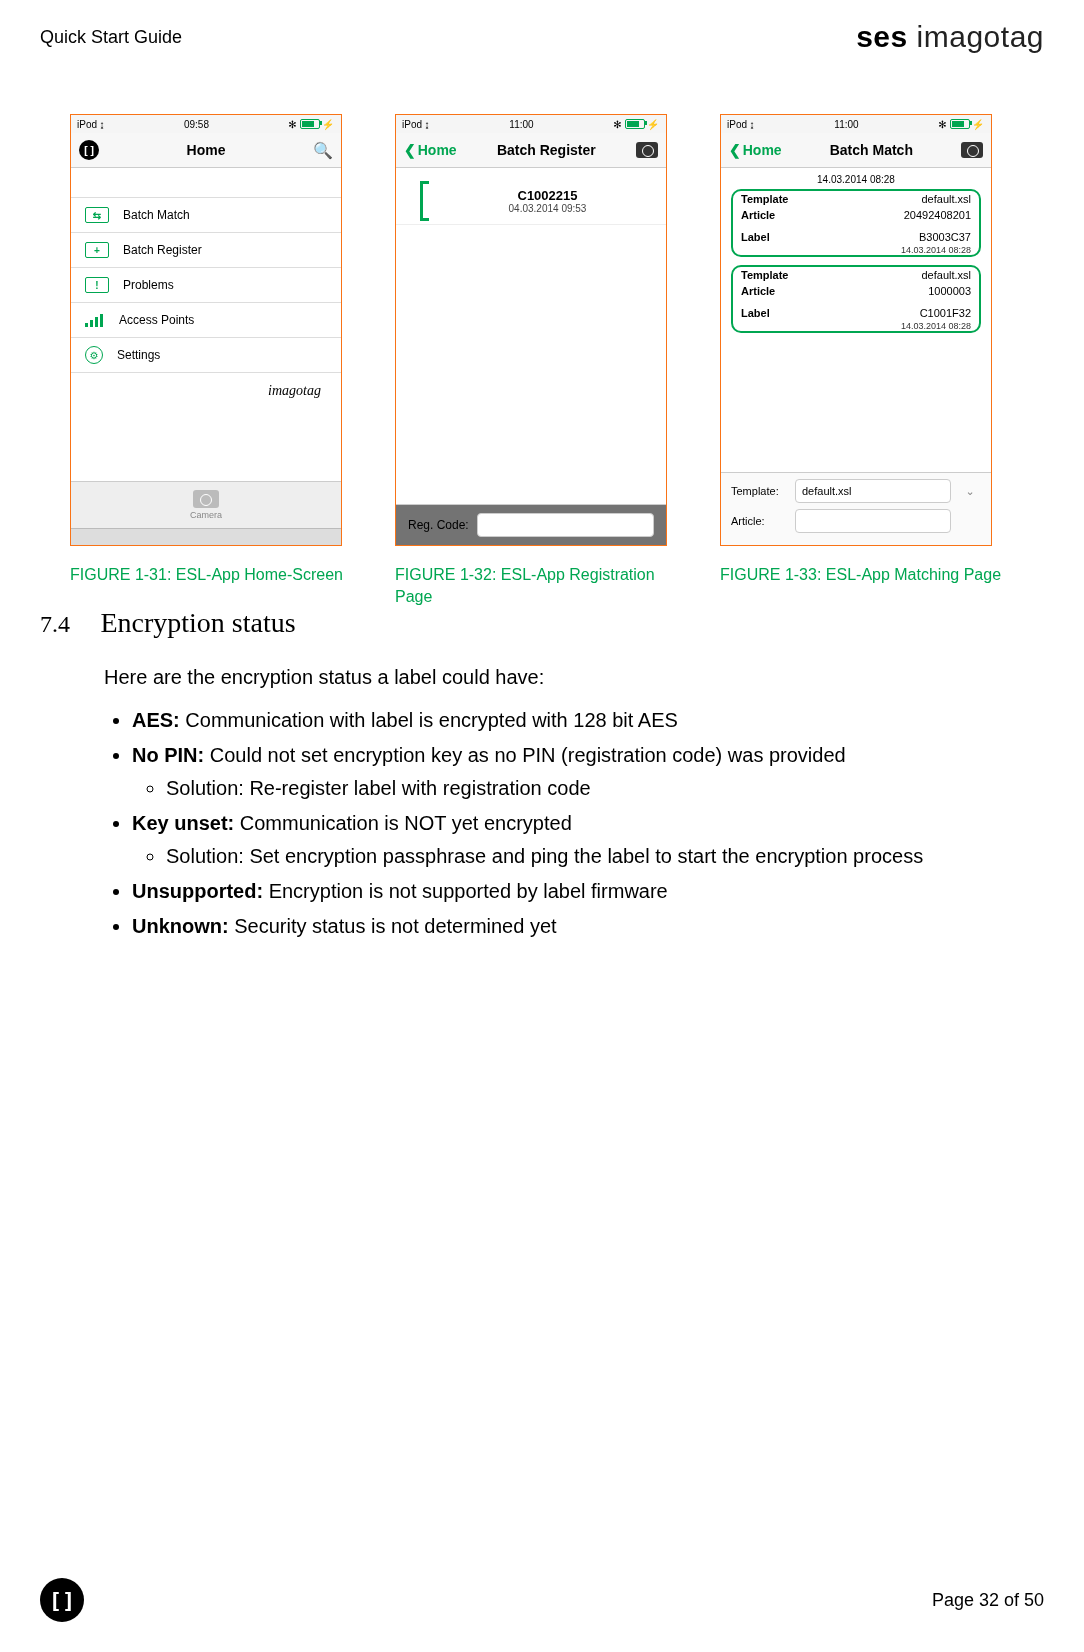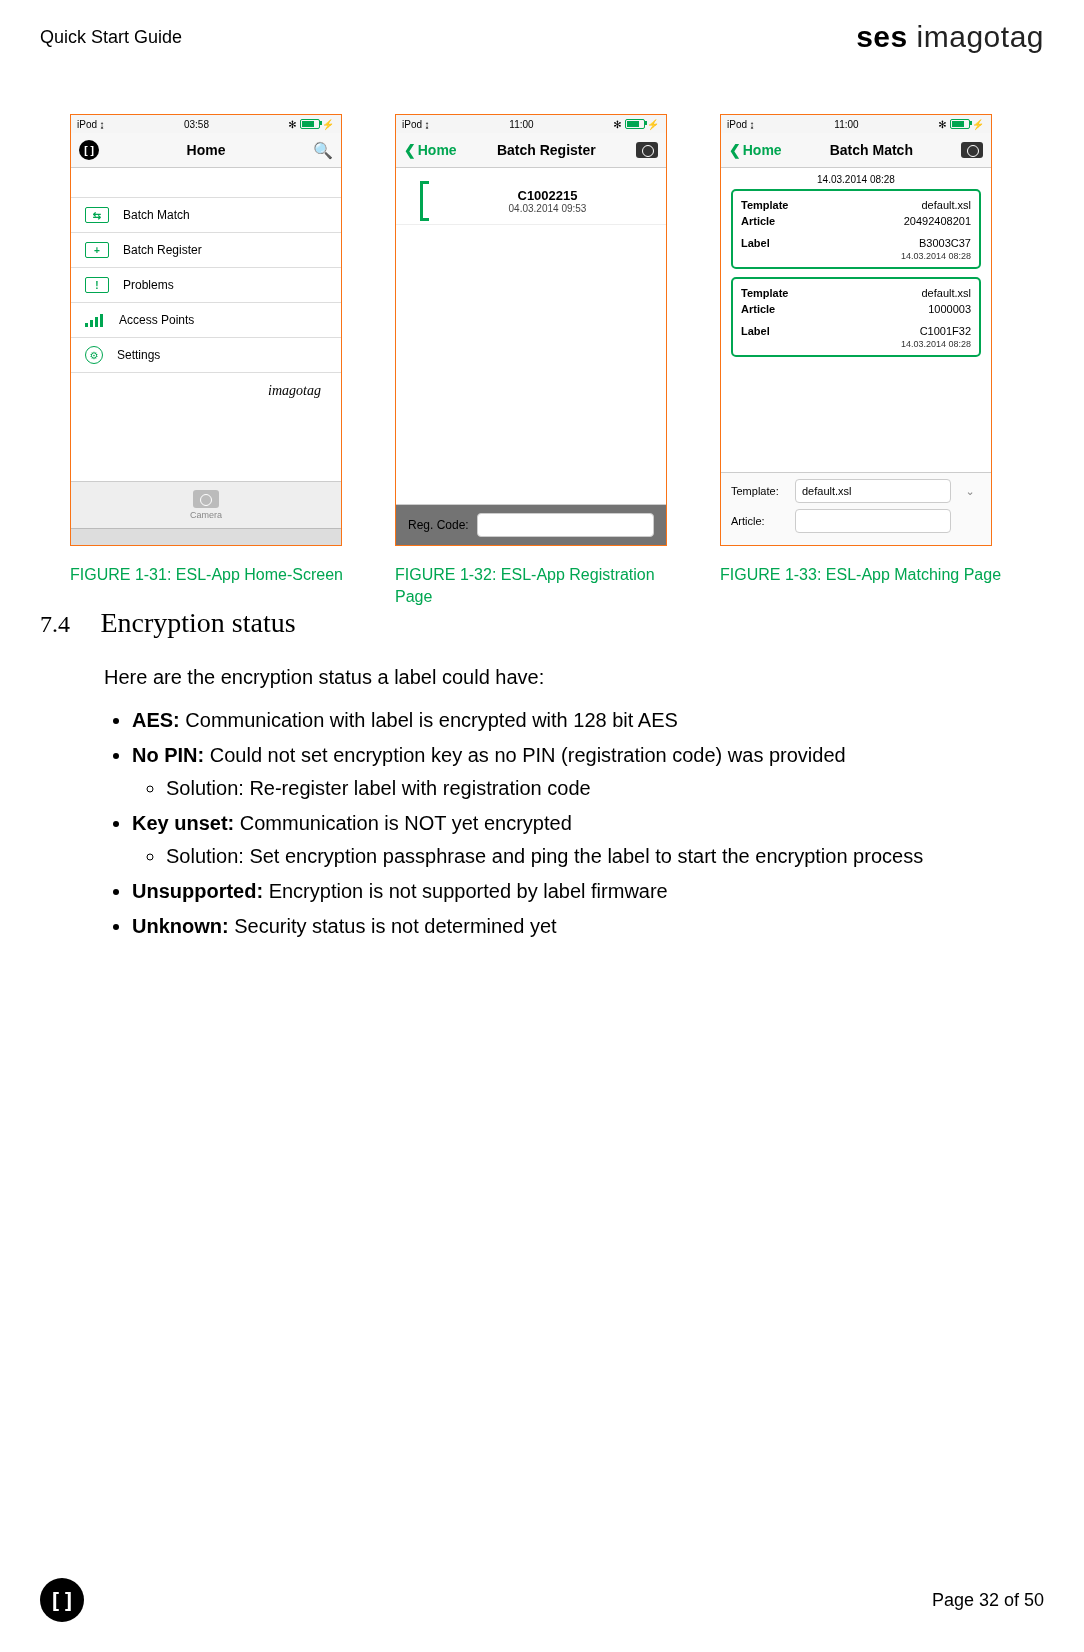--- a/index.html
+++ b/index.html
@@ -44,21 +44,21 @@
   .regitem{display:flex;align-items:center;height:46px;border-bottom:1px solid #eee;padding:0 20px 0 24px}
   .regbar{width:6px;height:34px;border-left:3px solid #00a651;border-top:3px solid #00a651;border-bottom:3px solid #00a651;margin-right:20px}
   .regtext{display:flex;flex-direction:column;align-items:center;flex:1}
   .regtext .code{font-weight:700;font-size:13px}
   .regtext .date{font-size:10px;color:#444}
   .regfoot{height:40px;border-top:1px solid #ccc;background:#737373;display:flex;align-items:center;padding:0 12px;gap:8px;font-size:12px}
   .regfoot input,.mfoot input{border:1px solid #ccc;border-radius:4px;height:22px;flex:1;padding:0 6px;font-size:11px;background:#fff}
   
   .mbody{flex:1;padding:6px 10px 0 10px;overflow:hidden}
   .mdate{font-size:10px;text-align:center;margin-bottom:4px}
-  .mblock{border:2px solid #00a651;border-radius:5px;padding:6px 8px;margin-bottom:8px;font-size:11px;position:relative}
+  .mblock{border:2px solid #00a651;border-radius:10px;padding:0 8px;margin-bottom:8px;font-size:11px;position:relative}
   .mblock .line{display:flex;justify-content:space-between;padding:2px 0}
   .mblock .line .k{font-weight:700}
   .mblock .sub{font-size:9px;text-align:right;color:#333}
   .mfoot{background:#fafafa;border-top:1px solid #ccc;padding:6px 10px;font-size:11px}
   .mfoot .frow{display:flex;align-items:center;gap:8px;margin-bottom:6px}
   .mfoot .frow .lbl{width:56px}
   .mfoot .chev{width:22px;text-align:center;color:#888}
   
   .secnum{font-size:24px;font-family:Georgia,"Times New Roman",serif;display:inline-block;width:56px}
   .sectitle{font-size:28px;font-family:Georgia,"Times New Roman",serif}
@@ -84,21 +84,21 @@
       <span class="ses">ses</span><span class="imagotag"> imagotag</span>
     </div>
   </div>
 
   <div class="figrow">
 
     <div class="figcol">
       <div class="phone">
         <div class="statusbar">
           <span><span>iPod</span> <span>↨</span></span>
-          <span>03:58</span>
+          <span>09:58</span>
           <span class="battery">✻<span class="batt-icon">
                 <span class="batt-fill"></span>
               </span>⚡</span>
         </div>
         <div class="navbar">
           <span class="square-logo">[]</span>
           <span class="navtitle">Home</span>
           <span class="search-ico">🔍</span>
         </div>
         <div class="applist">

